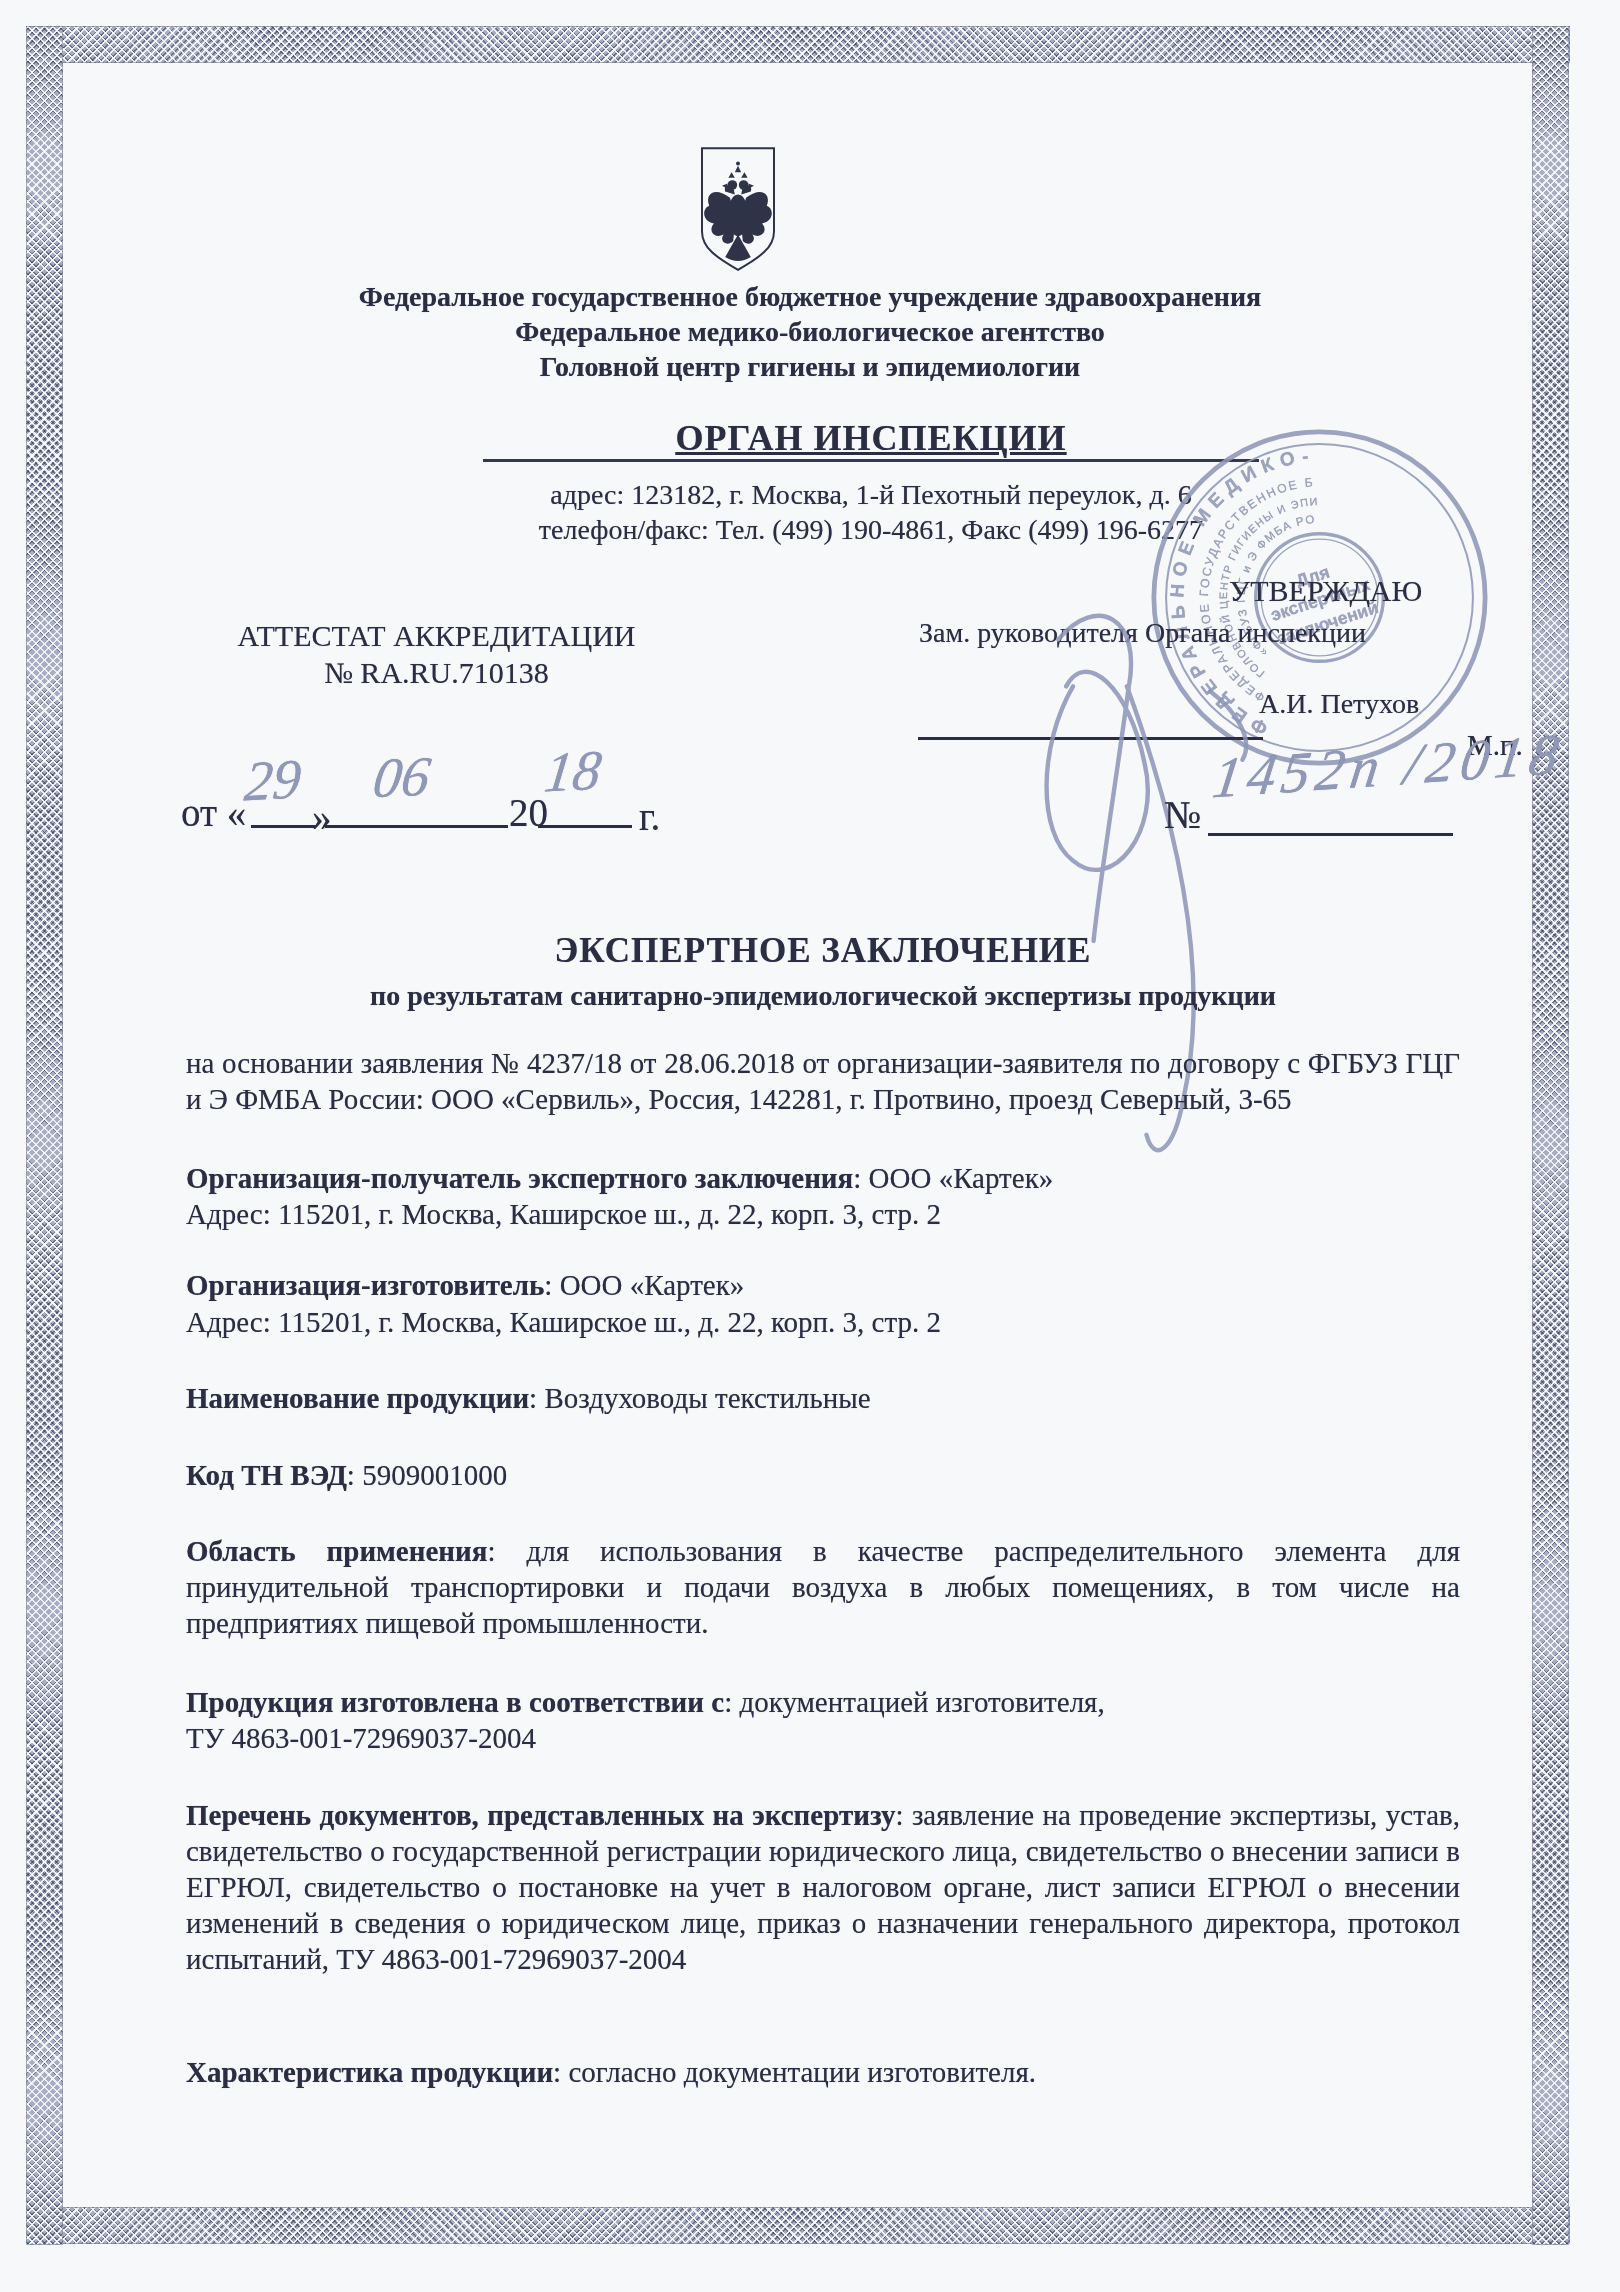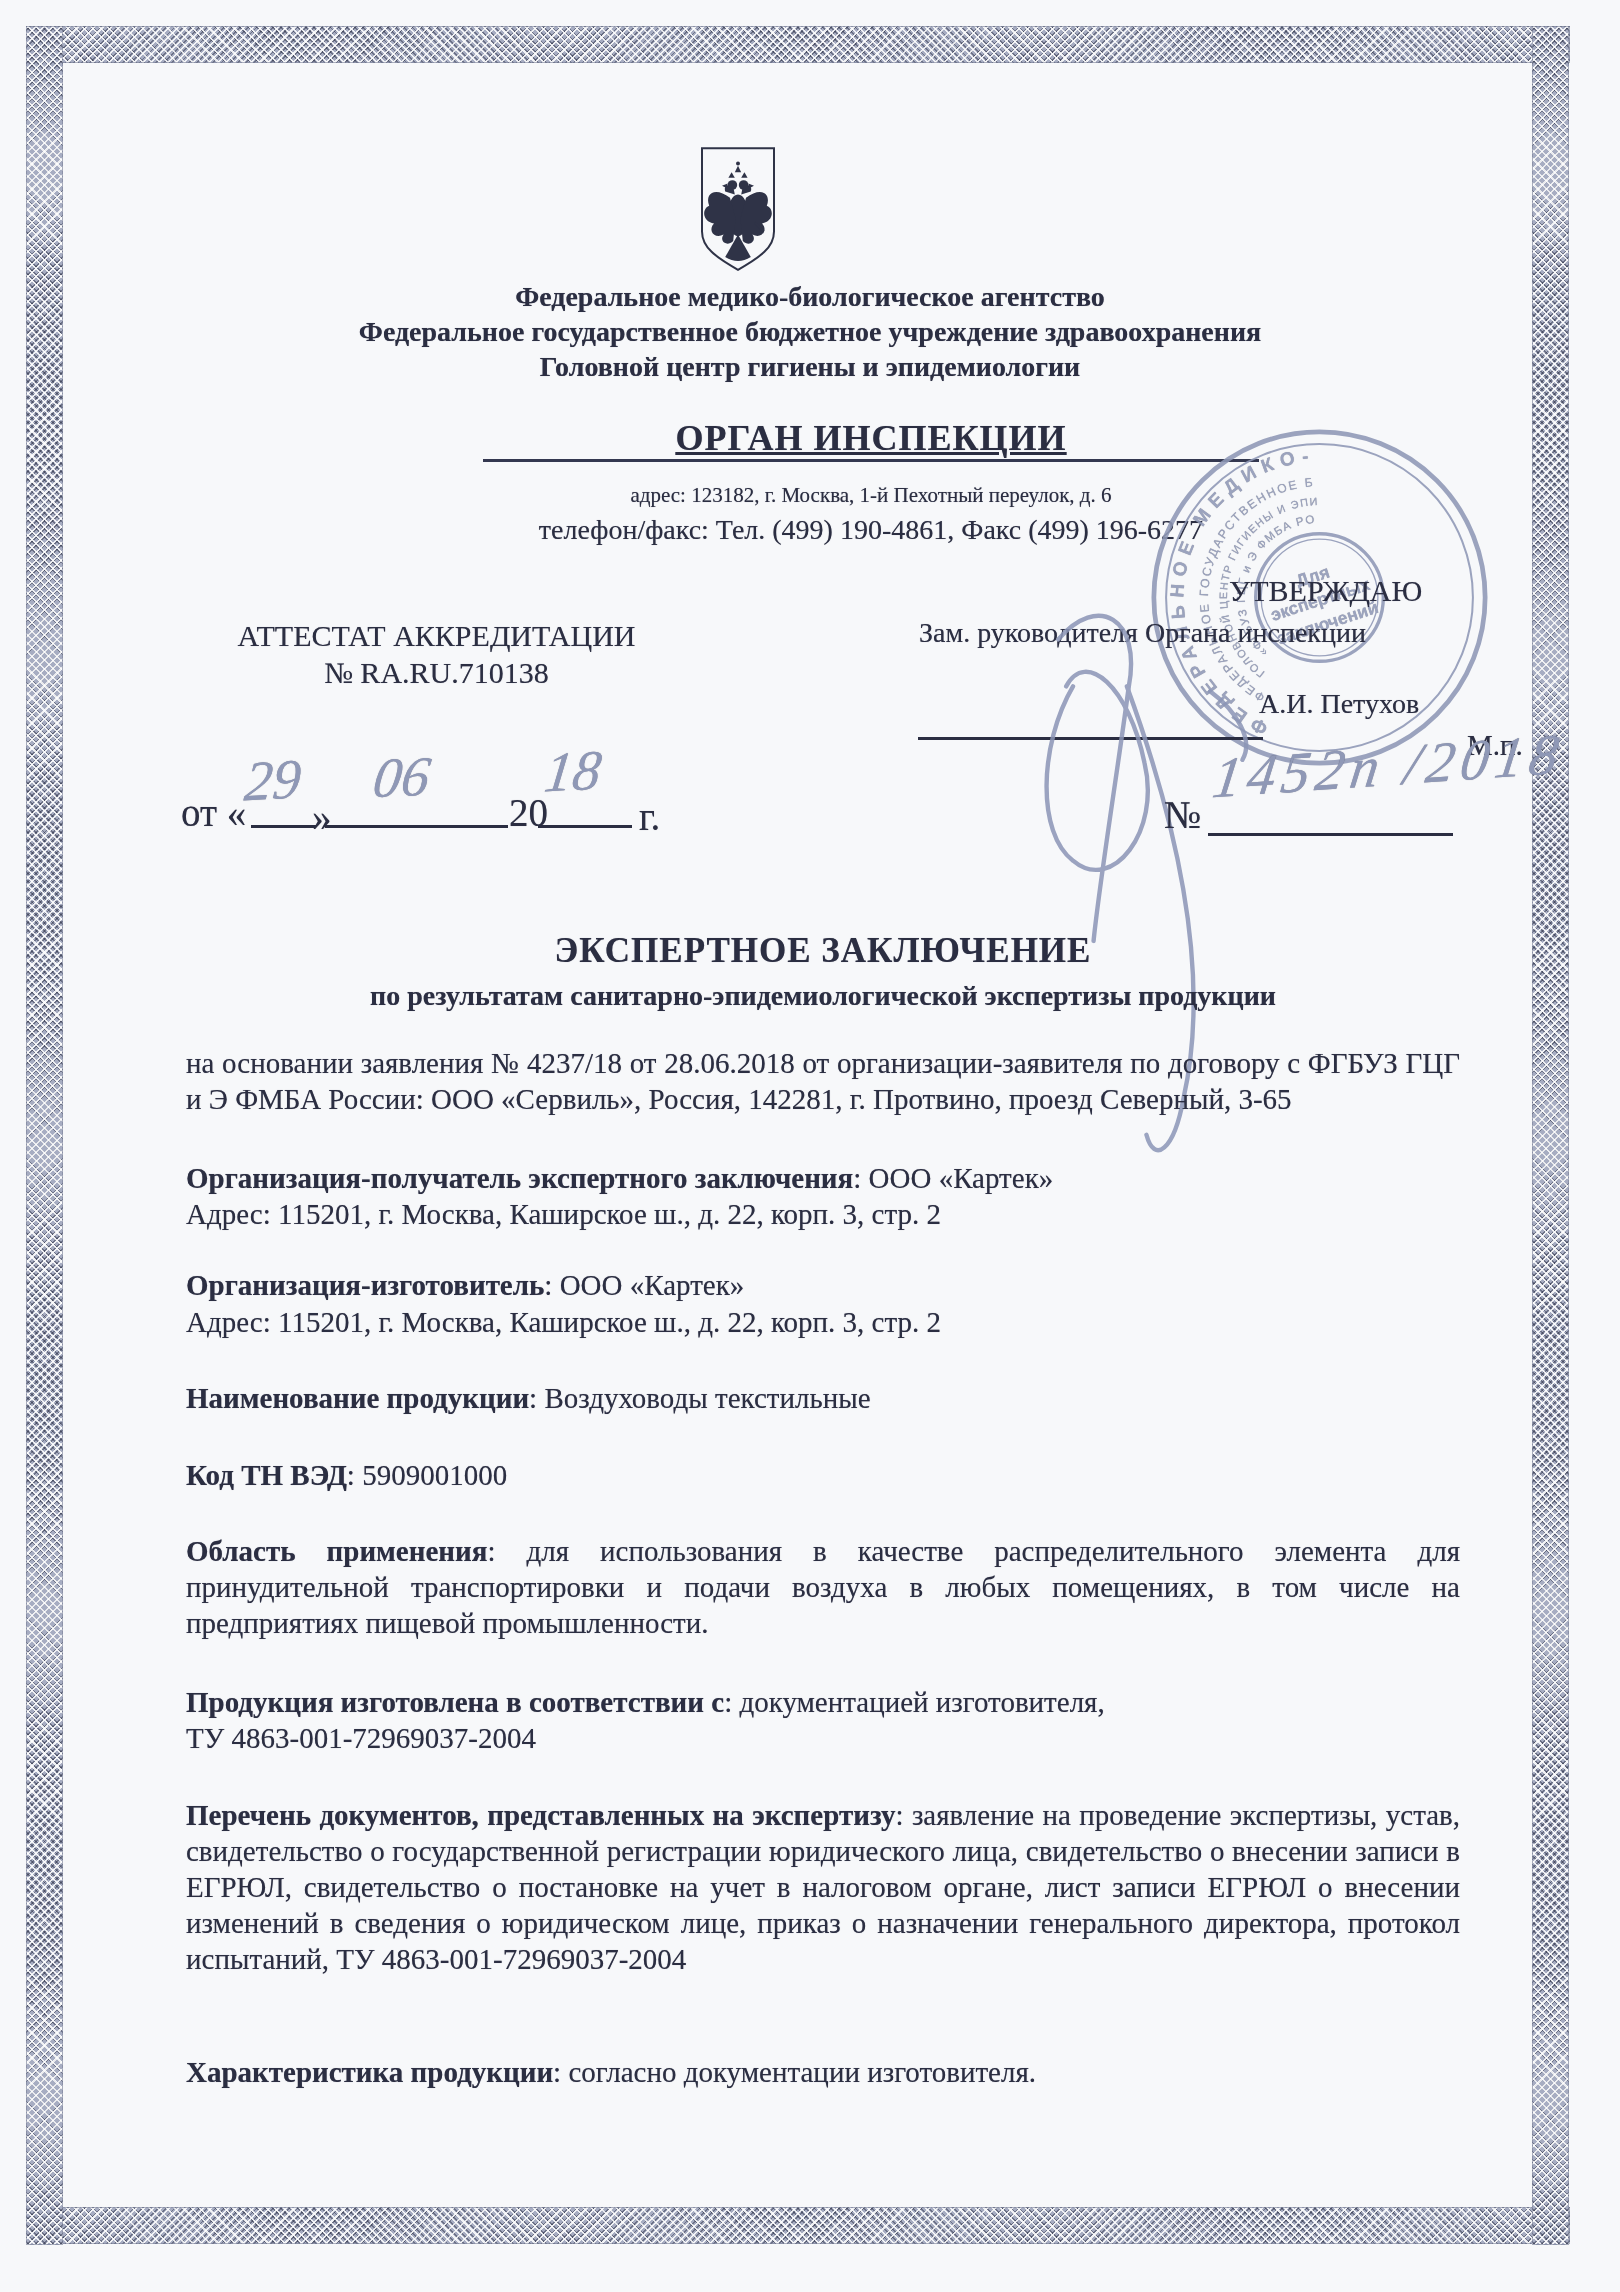--- a/index.html
+++ b/index.html
@@ -22,21 +22,21 @@
   .abs{position:absolute;}
   .ctr{text-align:center;}
   .scan{text-shadow:0 0 0.7px rgba(43,46,66,.55);}
 
   .emblem{left:698px;top:144px;width:80px;height:130px;}
   .hdr{left:0;top:279px;width:1620px;}
   .hdr div{font-weight:bold;font-size:28px;line-height:35px;}
   .organ-block{left:121px;top:417px;width:1500px;text-align:center;}
   .organ-title{font-size:36px;font-weight:bold;text-decoration:underline;letter-spacing:1px;}
   .rule{left:483px;top:459px;width:776px;height:2.9px;background:#343850;}
-  .addr{left:121px;top:477px;width:1500px;font-size:21px;line-height:36px;text-align:center;}
+  .addr{left:121px;top:477px;width:1500px;font-size:28px;line-height:36px;text-align:center;}
   .phone{left:121px;top:514px;width:1500px;font-size:28px;text-align:center;}
 
   .accr{left:213px;top:617px;width:447px;text-align:center;font-size:30px;line-height:37px;}
 
   .approve{left:1229px;top:574px;width:255px;font-size:30px;font-weight:normal;}
   .position{left:919px;top:617px;width:549px;font-size:28px;}
   .sigline{left:918px;top:737px;width:345px;height:2.9px;background:#2b2e42;}
   .sname{left:1259px;top:688px;font-size:28px;}
   .mp{left:1467px;top:729px;font-size:29px;}
 
@@ -98,22 +98,22 @@
       <path d="M38,41 l4,-7 4,7 z"></path>
       <path d="M54,41 l4,-7 4,7 z"></path>
       <path d="M46,34 l4,-8 4,8 z"></path>
       <circle cx="50" cy="23" r="2.5"></circle>
       <circle cx="24" cy="104" r="3.5"></circle>
       <path d="M71,97 l11,11" stroke="#2f3347" stroke-width="3"></path>
     </g>
   </svg>
 
   <div class="abs hdr ctr">
+    <div>Федеральное государственное бюджетное учреждение здравоохранения</div>
     <div>Федеральное медико-биологическое агентство</div>
-    <div>Федеральное государственное бюджетное учреждение здравоохранения</div>
     <div>Головной центр гигиены и эпидемиологии</div>
   </div>
 
   <div class="abs organ-block">
     <span class="organ-title">ОРГАН ИНСПЕКЦИИ</span>
   </div>
   <div class="abs rule"></div>
   <div class="abs addr">адрес: 123182, г. Москва, 1-й Пехотный переулок, д. 6</div>
   <div class="abs phone">телефон/факс: Тел. (499) 190-4861, Факс (499) 196-6277</div>
 

